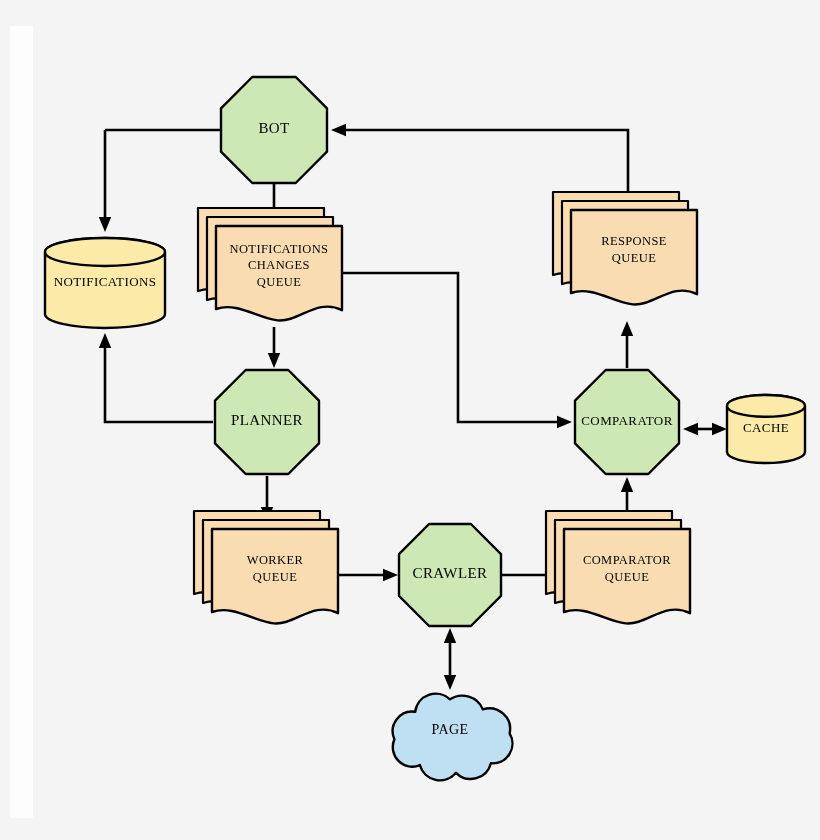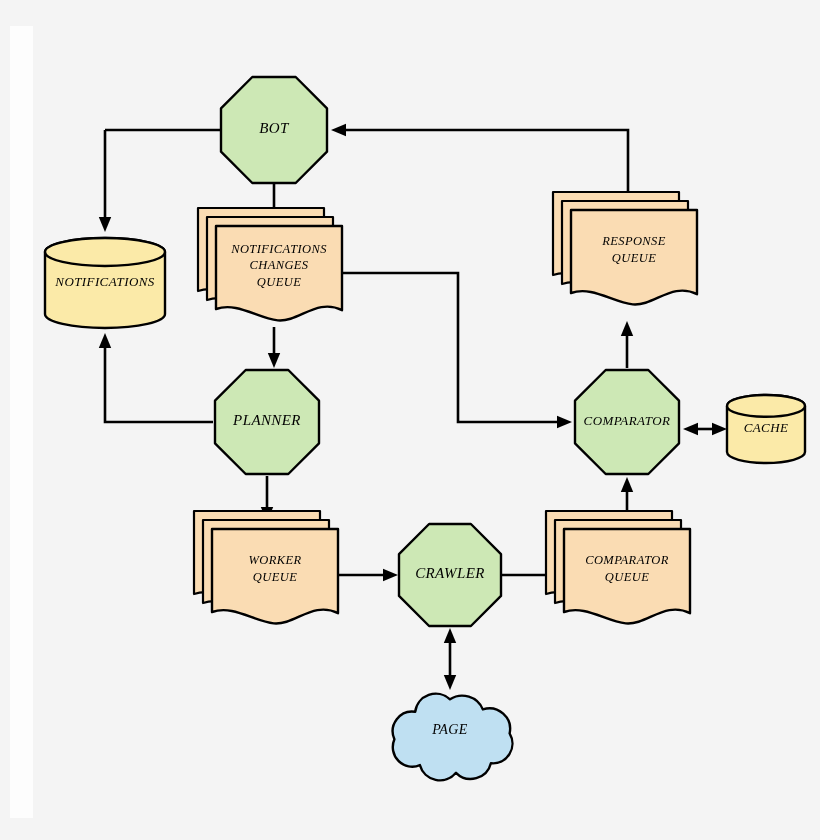--- a/index.html
+++ b/index.html
@@ -8,21 +8,20 @@
     padding: 0;
     background: #ffffff;
   }
   #canvas {
     position: relative;
     width: 820px;
     height: 840px;
     background: #f4f4f4;
     overflow: hidden;
     font-family: "Liberation Serif", "DejaVu Serif", serif;
-    font-style: italic;
   }
   #white-strip {
     position: absolute;
     left: 10px;
     top: 26px;
     width: 23px;
     height: 792px;
     background: #fdfdfd;
   }
   svg#diagram {

